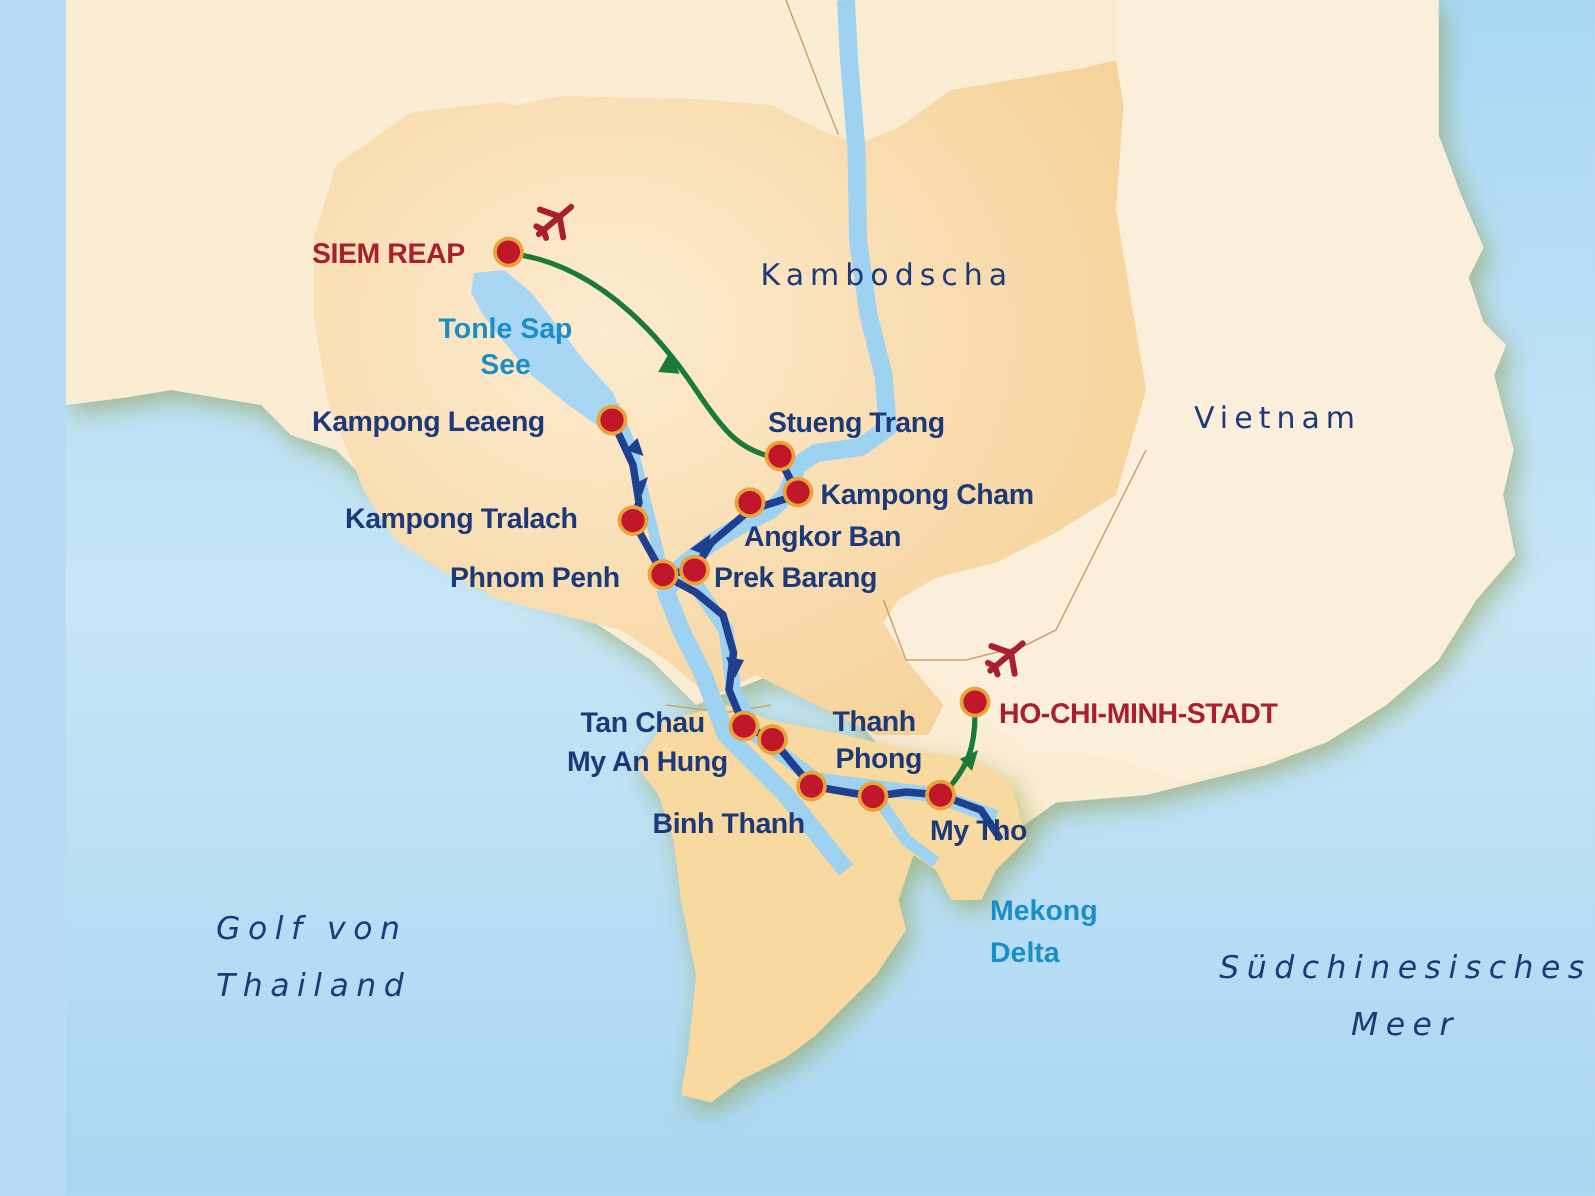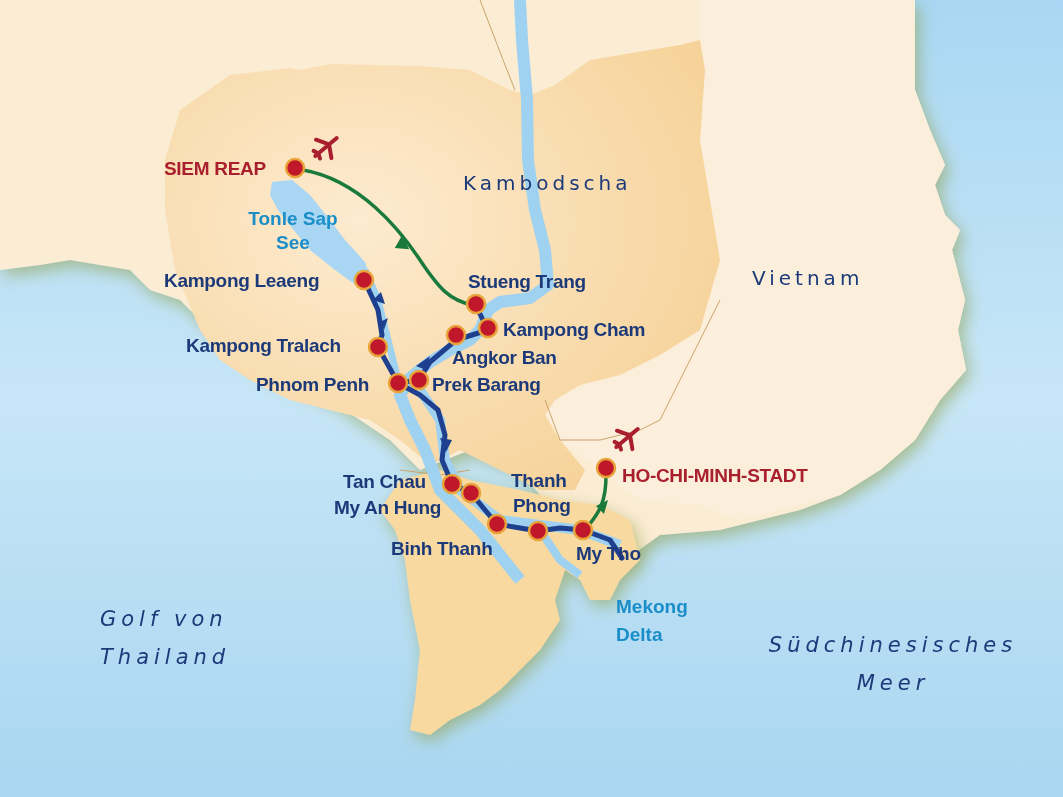--- a/index.html
+++ b/index.html
@@ -1,17 +1,17 @@
 <!DOCTYPE html>
 <html><head>
   <meta charset="utf-8">
   <style>
     html, body { margin: 0; padding: 0; }
     body { width: 1063px; height: 797px; overflow: hidden; background: #b7dcf3; }
-    #map-root { position: relative; width: 912px; height: 797px; }
+    #map-root { position: relative; width: 912px; height: 797px; margin-left: 44px; }
     svg { position: absolute; left: 0; top: 0; }
     .stop { font-family: "Liberation Sans", sans-serif; font-weight: bold; font-size: 19px; fill: #1c3a7a; letter-spacing: -0.3px; }
     .city { font-family: "Liberation Sans", sans-serif; font-weight: bold; font-size: 19px; fill: #a91f2e; letter-spacing: -0.3px; }
     .water { font-family: "Liberation Sans", sans-serif; font-weight: bold; font-size: 19px; fill: #1b8ec9; }
     .country { font-family: "DejaVu Sans", sans-serif; font-size: 20px; fill: #1c3a7a; letter-spacing: 4px; }
     .sea { font-family: "DejaVu Sans", sans-serif; font-style: italic; font-size: 21px; fill: #1c3a7a; letter-spacing: 5px; }
   </style>
 </head>
 <body>
 

